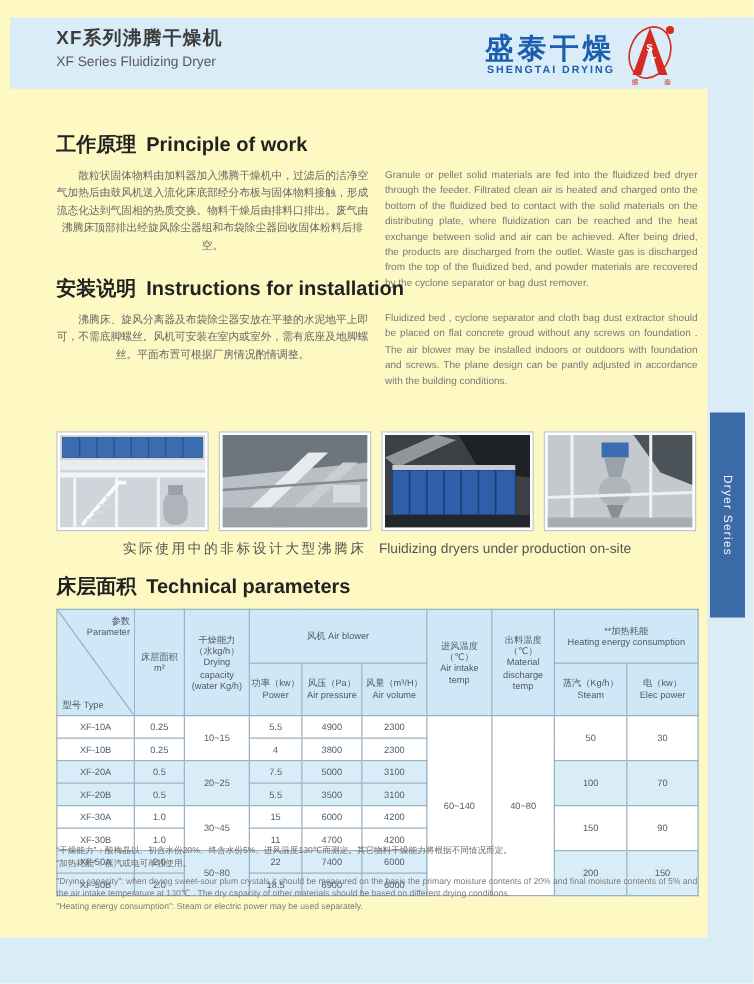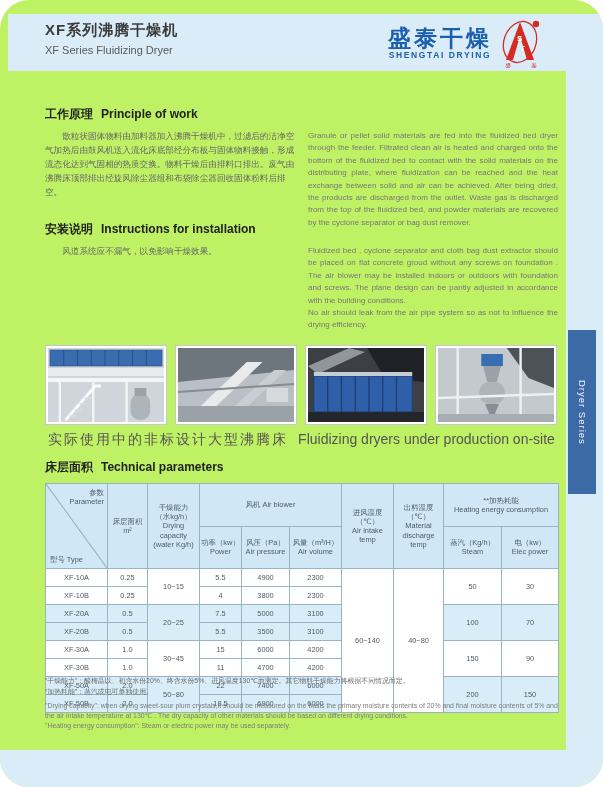--- a/index.html
+++ b/index.html
@@ -1,51 +1,51 @@
 <!DOCTYPE html>
 <html><head>
 <meta charset="utf-8">
 <style>
   html,body{margin:0;padding:0;background:#fff;}
-  .page{position:relative;width:603px;height:787px;background:#bef264;overflow:hidden;
-        font-family:"Liberation Sans","DejaVu Sans",sans-serif;border-radius:29px;}
+  .page{position:relative;width:603px;height:787px;background:#fef9c3;overflow:hidden;
+        font-family:"Liberation Sans","DejaVu Sans",sans-serif;}
 
   
   .header-band{position:absolute;left:8px;top:14px;width:595px;height:57px;background:#d9ecf8;}
   .side-strip{position:absolute;left:566px;top:14px;width:37px;height:736px;background:#d9ecf8;}
   .footer-band{position:absolute;left:0;top:750px;width:603px;height:37px;background:#d9ecf8;}
 
   .title-zh{position:absolute;left:45px;top:21px;font-size:15px;font-weight:bold;color:#3c3c3c;letter-spacing:1px;}
   .title-en{position:absolute;left:45px;top:44px;font-size:11px;color:#5a5a5a;}
 
   .logo{position:absolute;left:388px;top:18px;display:flex;align-items:center;gap:7px;}
-  .logo-text{text-align:center;}
+  .logo-text{text-align:right;}
   .logo-zh{font-size:23px;font-weight:bold;color:#1b5fae;letter-spacing:3px;line-height:1.05;}
   .logo-en{font-size:8.5px;font-weight:bold;color:#1b5fae;letter-spacing:1.6px;}
   .logo-emblem{width:44px;height:50px;position:relative;}
 
   .side-tab{position:absolute;left:568px;top:330px;width:28px;height:164px;background:#3b6aa6;
             display:flex;align-items:center;justify-content:center;}
   .side-tab span{writing-mode:vertical-rl;color:#f2f6fa;font-size:9.5px;letter-spacing:1px;}
 
   
   .section{position:absolute;left:45px;width:513px;}
-  .sec-head{font-size:12px;font-weight:bold;color:#222;margin-bottom:7px;}
+  .sec-head{font-size:16px;font-weight:bold;color:#222;margin-bottom:7px;}
   .sec-head .en{margin-left:8px;}
   .cols{display:flex;gap:13px;}
   .col-zh{width:250px;font-size:8.6px;line-height:1.62;color:#666;}
-  .col-zh p{margin:0;text-indent:2em;}
+  .col-zh p{margin:0;text-indent:2em;text-align:center;}
   .col-en{width:250px;font-size:8px;line-height:1.55;color:#777;text-align:justify;}
   .col-en p{margin:0;}
 
   
   .photos{position:absolute;left:45px;top:345px;width:513px;display:flex;gap:8px;}
   .photo{width:122px;height:80px;border:1px solid #c2c8cc;background:#fff;padding:2px;box-sizing:border-box;}
   .photo svg{width:100%;height:100%;display:block;}
-  .caption{position:absolute;left:45px;top:431px;width:513px;text-align:center;font-size:14px;color:#555;}
+  .caption{position:absolute;left:45px;top:431px;width:513px;text-align:center;font-size:11px;color:#555;}
   .caption .zh{letter-spacing:2px;margin-right:10px;}
 
   
   .tech{position:absolute;left:45px;top:459px;width:513px;}
   table{border-collapse:collapse;width:513px;table-layout:fixed;font-size:7.4px;color:#4f5b66;margin-top:7px;}
   th,td{border:1px solid #9ab2c4;text-align:center;vertical-align:middle;padding:1px 1px;
         white-space:pre-line;line-height:1.25;font-weight:normal;}
   thead th{background:#cfe7f6;}
   tbody td{height:15px;background:#fff;}
   tr.hl td{background:#d9edf9;}
@@ -112,25 +112,24 @@
         </div>
     </div>
   </div>
 
   <div class="section" style="top:221px;">
     <div class="sec-head">
       <span class="zh">安装说明</span><span class="en">Instructions for installation</span>
     </div>
     <div class="cols">
       <div class="col-zh">
-        <p>风道系统应不漏气，以免影响干燥效果。</p>
+        <p>沸腾床、旋风分离器及布袋除尘器安放在平整的水泥地平上即可，不需底脚螺丝。风机可安装在室内或室外，需有底座及地脚螺丝。平面布置可根据厂房情况酌情调整。</p>
       </div>
       <div class="col-en">
         <p>Fluidized bed , cyclone separator and cloth bag dust extractor should be placed on flat concrete groud without any screws on foundation . The air blower may be installed indoors or outdoors with foundation and screws. The plane design can be pantly adjusted in accordance with the building conditions.</p>
-        <p>No air should leak from the air pipe system so as not to influence the drying efficiency.</p>
       </div>
     </div>
   </div>
 
   <div class="photos">
     <div class="photo">
       <svg viewBox="0 0 118 74" preserveAspectRatio="none">
         <rect width="118" height="74" fill="#cfd5da"></rect>
         <rect x="2" y="2" width="114" height="16" fill="#3a6db0"></rect>
         <rect x="2" y="2" width="114" height="16" fill="none" stroke="#2a4f86" stroke-width="0.6"></rect>

